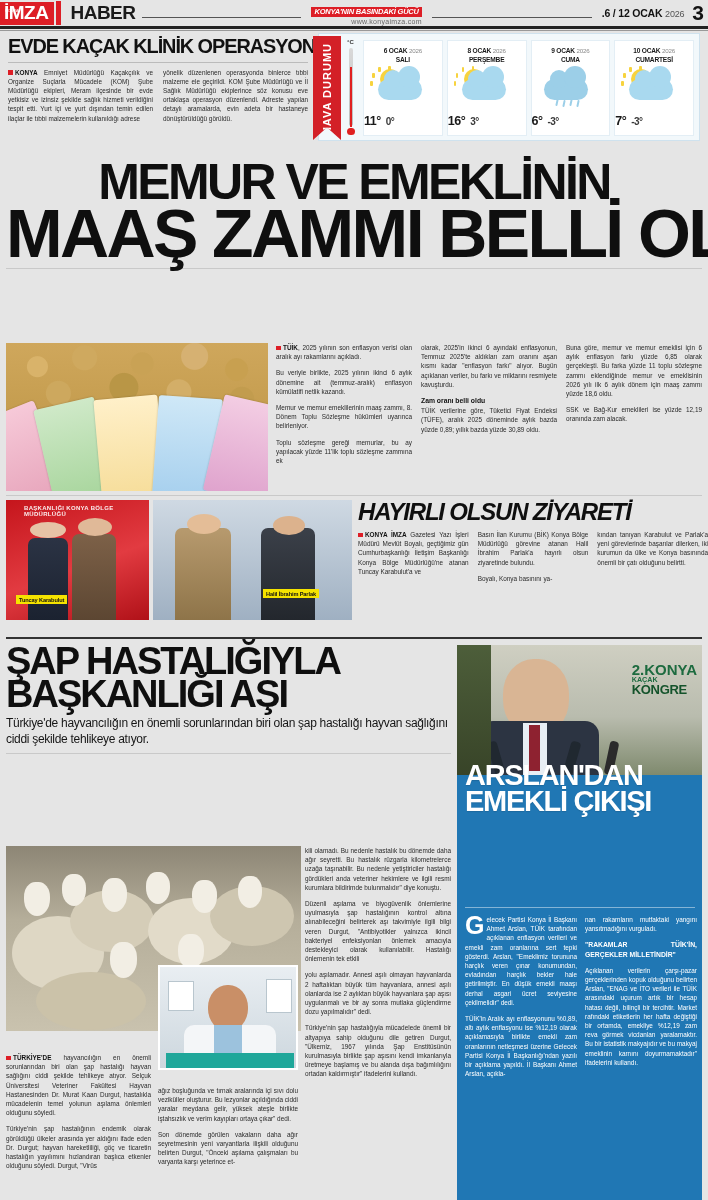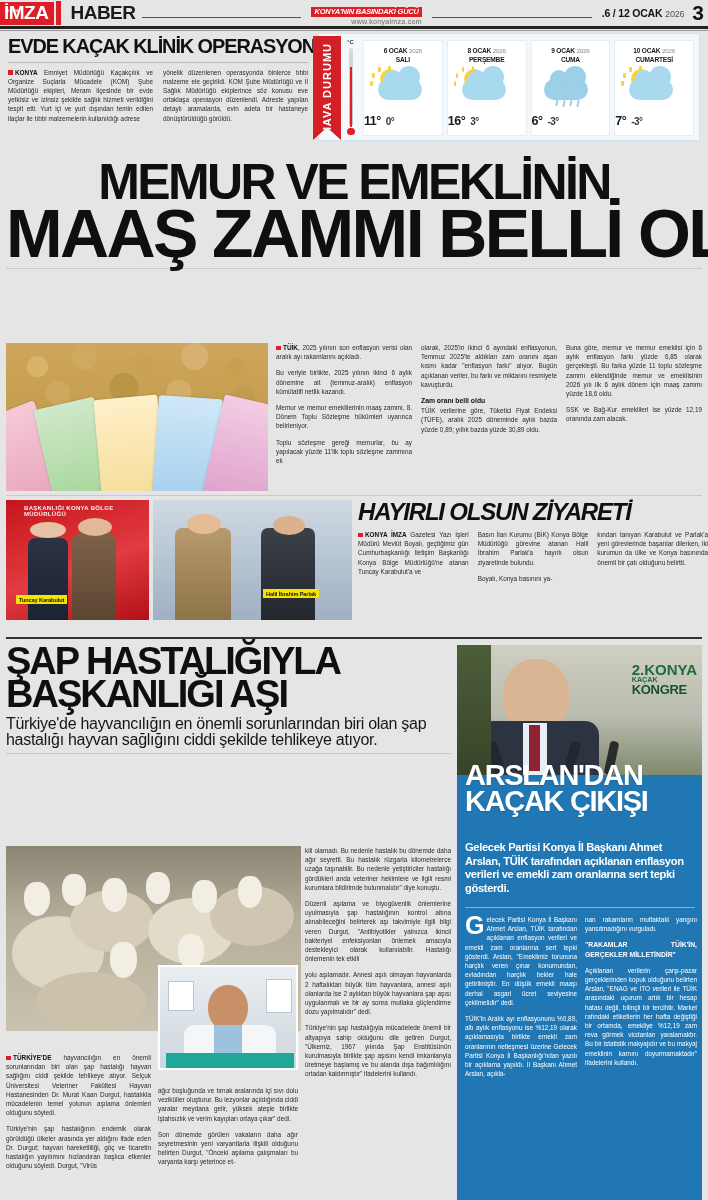--- a/index.html
+++ b/index.html
@@ -119,21 +119,21 @@
   .s2col p { margin-bottom:7px; }
   .caption-tag {
     position:absolute; background:#f5e300; color:#111; font-size:5.6px; font-weight:bold;
     padding:1.5px 3px; letter-spacing:-0.1px; white-space:nowrap;
   }
   .rule-thick { position:absolute; left:6px; top:637px; width:696px; height:1.5px; background:#333;}
 
   
   .story3 { position:absolute; left:6px; top:645px; width:445px; }
   .h3 { font-size:38px; font-weight:bold; letter-spacing:-2px; line-height:0.86; color:#0f0f0f; white-space:nowrap; }
-  .deck3 { margin-top:6px; font-size:16px; line-height:15.5px; color:#161616; letter-spacing:-0.3px; }
+  .deck3 { margin-top:6px; font-size:12px; line-height:15.5px; color:#161616; letter-spacing:-0.3px; }
   .deck3-rule { height:1px; background:#c9c9c9; margin-top:6px; }
   .s3wrap { position:absolute; left:6px; top:846px; width:445px; }
   .sheep-img { position:absolute; left:0; top:0; width:295px; height:185px; overflow:hidden; }
   .doc-img { position:absolute; left:158px; top:965px; width:140px; height:105px; border:2px solid #fff; overflow:hidden; }
   .s3textA { position:absolute; left:6px; top:1053px; width:145px; font-size:6.4px; line-height:9.2px; text-align:justify; color:#2a2a2a;}
   .s3textB { position:absolute; left:158px; top:1086px; width:140px; font-size:6.4px; line-height:9.2px; text-align:justify; color:#2a2a2a;}
   .s3textC { position:absolute; left:305px; top:846px; width:146px; font-size:6.4px; line-height:9.2px; text-align:justify; color:#2a2a2a;}
   .s3textA p, .s3textB p, .s3textC p { margin-bottom:7px; }
 
   
@@ -426,23 +426,22 @@
       <div class="kongre-badge">
         <div class="kb1">
           <span>2.</span><span>KONYA</span>
         </div>
         <div class="kb1" style="font-size:7.2px;">KAÇAK</div>
         <div class="kb2">KONGRE</div>
       </div>
     </div>
     <div class="h4">
       <div>ARSLAN'DAN</div>
-      <div>KAÇAK ÇIKIŞI</div>
-    </div>
-    <div class="deck4">Gelecek Partisi Konya İl Başkanı Ahmet Arslan, TÜİK tarafından açıklanan enflasyon verileri ve emekli zam oranlarına sert tepki gösterdi.</div>
+      <div>EMEKLİ ÇIKIŞI</div>
+    </div>
     <div class="s4rule"></div>
     <div class="s4cols">
       <div class="s4col">
         <p><span class="dropcap">G</span><span>elecek Partisi Konya İl Başkanı Ahmet Arslan, TÜİK tarafından açıklanan enflasyon verileri ve emekli zam oranlarına sert tepki gösterdi. Arslan, "Emeklimiz torununa harçlık veren çınar konumundan, evladından harçlık bekler hale getirilmiştir. En düşük emekli maaşı derhal asgari ücret seviyesine çekilmelidir" dedi.</span></p>
         <p>TÜİK'in Aralık ayı enflasyonunu %0,89, altı aylık enflasyonu ise %12,19 olarak açıklamasıyla birlikte emekli zam oranlarının netleşmesi üzerine Gelecek Partisi Konya İl Başkanlığı'ndan yazılı bir açıklama yapıldı. İl Başkanı Ahmet Arslan, açıkla-</p>
       </div>
       <div class="s4col">
         <p>nan rakamların mutfaktaki yangını yansıtmadığını vurguladı.</p>
         <p class="s4sub">"RAKAMLAR TÜİK'İN, GERÇEKLER MİLLETİNDİR"</p>
         <p>Açıklanan verilerin çarşı-pazar gerçeklerinden kopuk olduğunu belirten Arslan, "ENAG ve İTO verileri ile TÜİK arasındaki uçurum artık bir hesap hatası değil, bilinçli bir tercihtir. Market rafındaki etiketlerin her hafta değiştiği bir ortamda, emekliye %12,19 zam reva görmek vicdanları yaralamaktır. Bu bir istatistik makyajıdır ve bu makyaj emeklinin karnını doyurmamaktadır" ifadelerini kullandı.</p>

